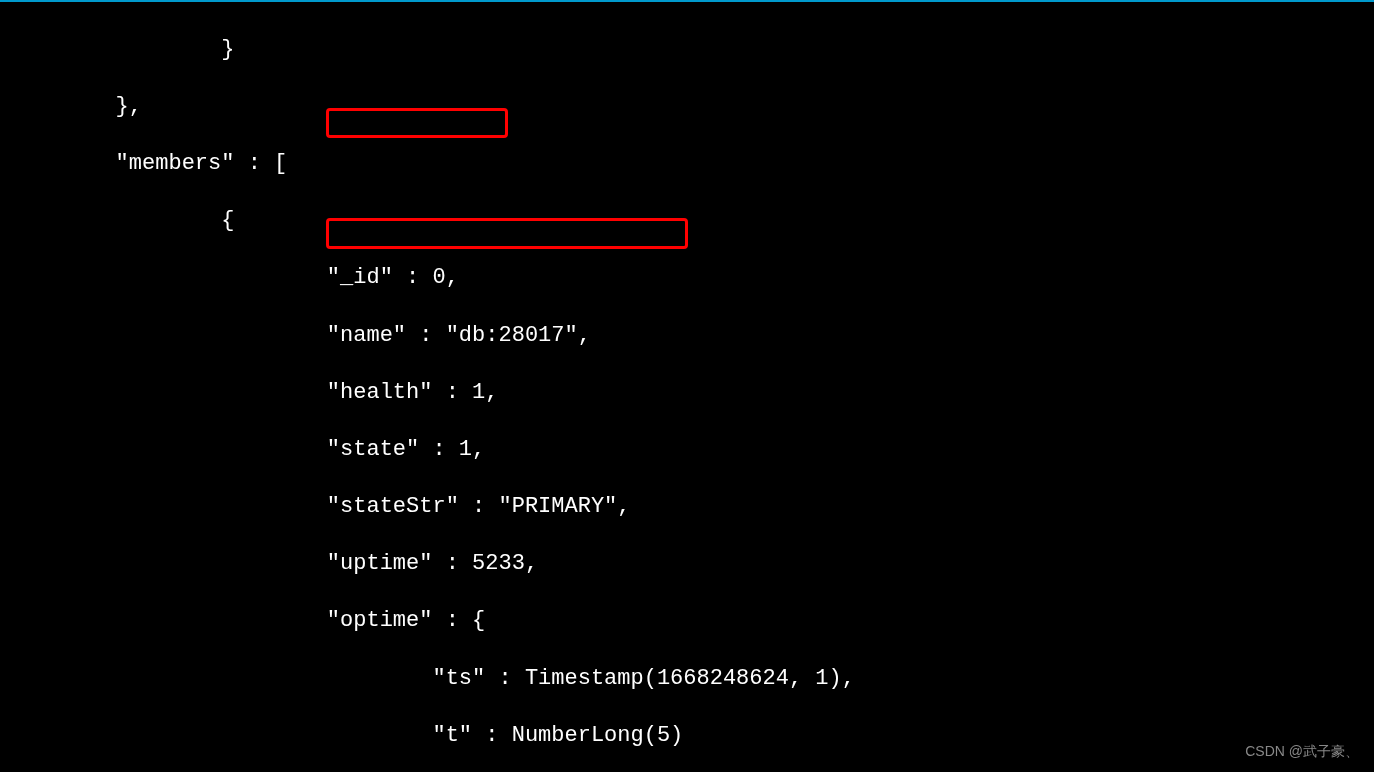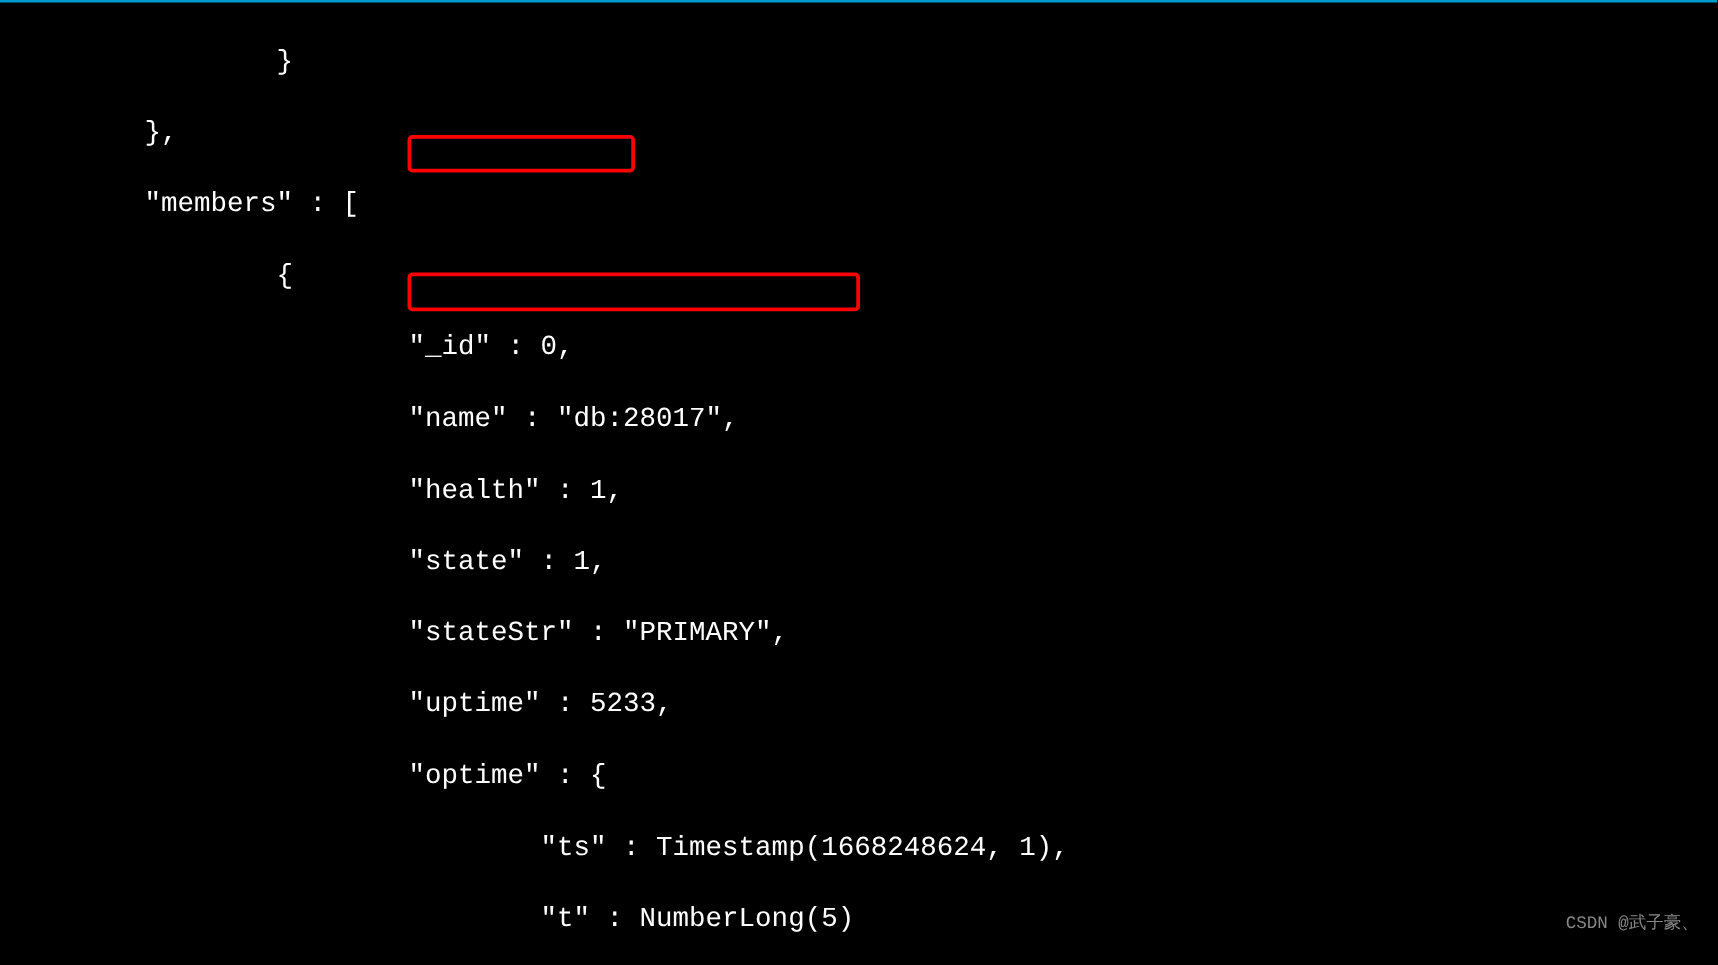--- a/index.html
+++ b/index.html
@@ -46,25 +46,25 @@
       left: 326px;
       top: 218px;
       width: 362px;
       height: 31px;
       border: 3px solid #ff0000;
       border-radius: 4px;
       pointer-events: none;
     }
     .watermark {
       position: absolute;
-      bottom: 24px;
+      bottom: 12px;
       right: 15px;
       color: #888888;
       font-size: 14px;
-      font-family: Liberation Mono, monospace;
+      font-family: Liberation Sans, sans-serif;
     }
   </style>
 </head>
 <body>
 
 <div class="top-border"></div>
 
 <div class="code-container">
 <span class="line">                }</span>
 <span class="line">        },</span>

